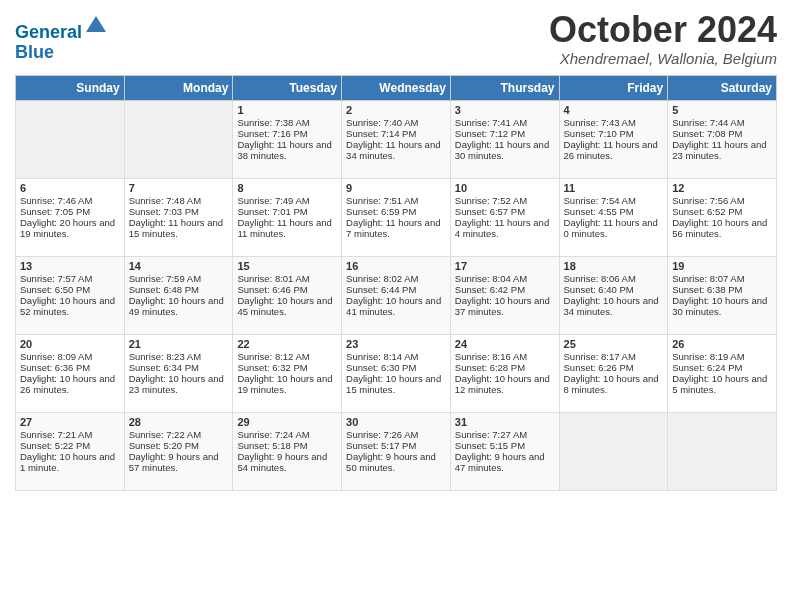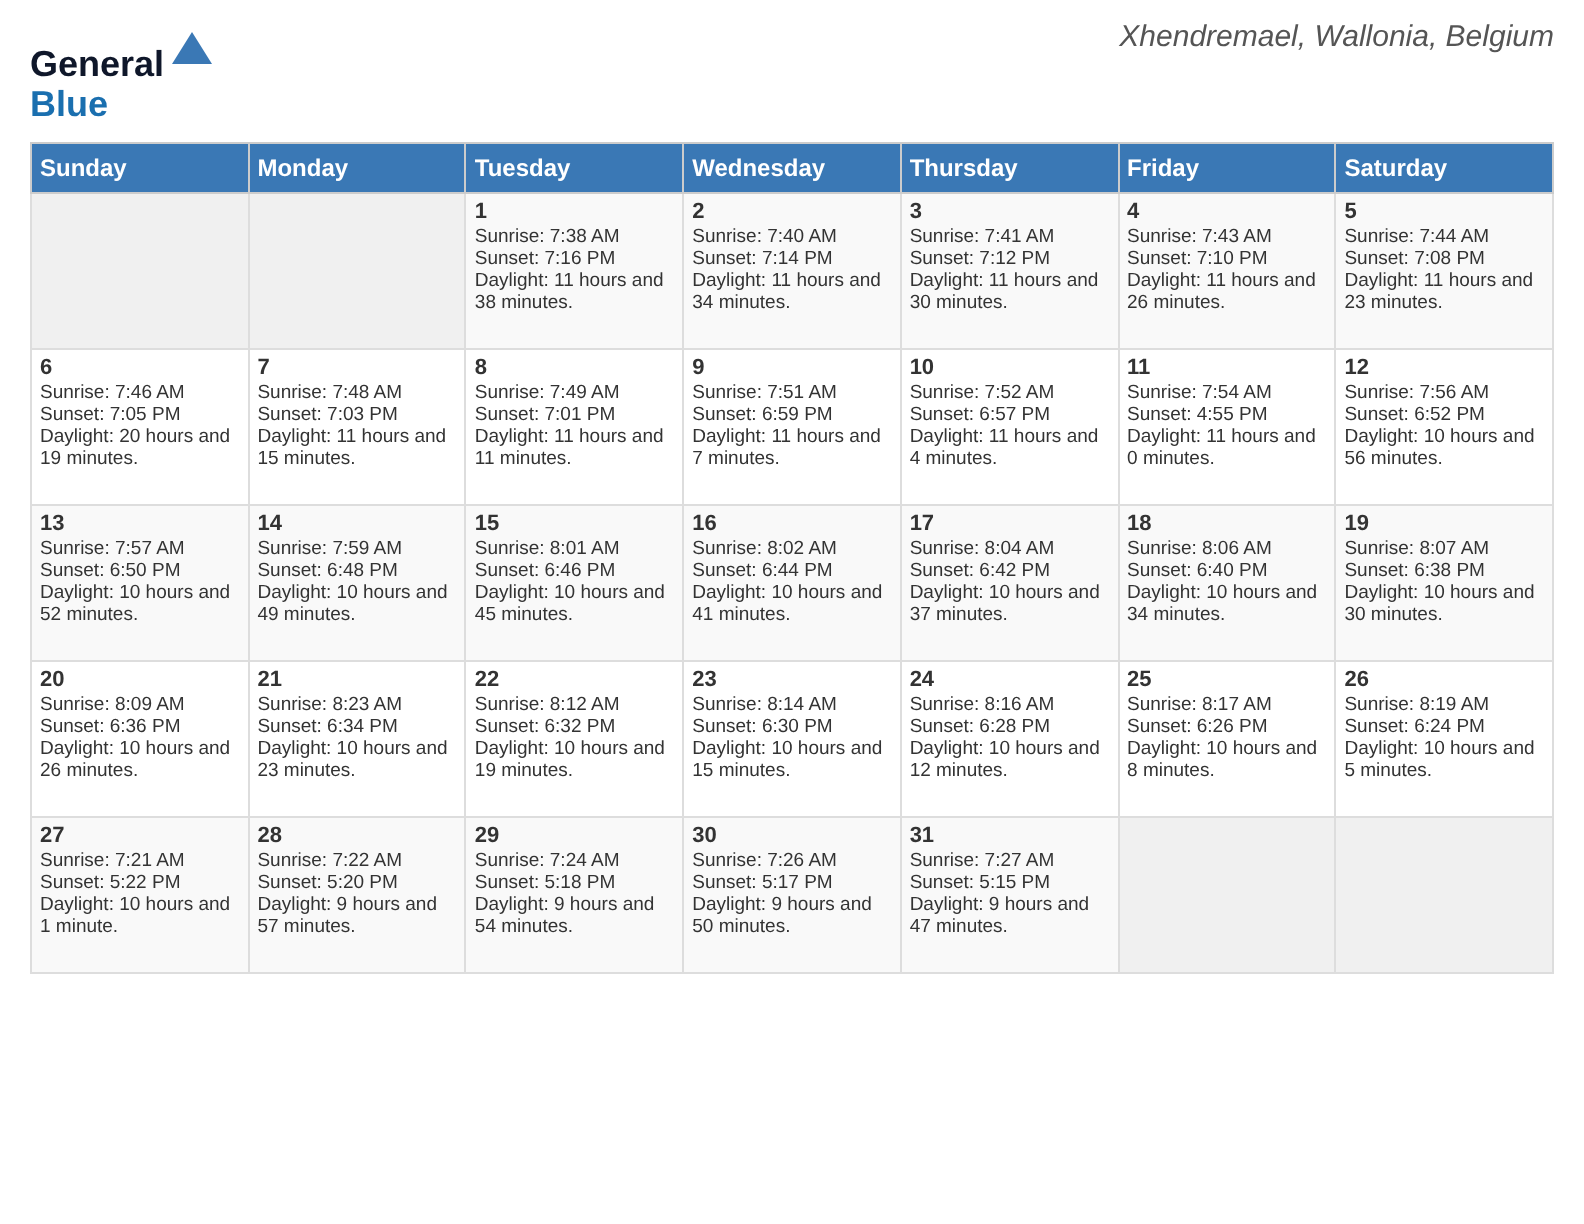--- a/index.html
+++ b/index.html
@@ -23,21 +23,21 @@
     .logo {
       display: flex;
       align-items: center;
       margin-top: 4px;
     }
     .logo-text {
       font-size: 18px;
       font-weight: bold;
       line-height: 1.1;
     }
-    .logo-general { color: #0f172a; }
+    .logo-general { color: #0369a1; }
     .logo-blue { color: #1a6faf; margin-top: 32px; }
     .logo-icon {
       width: 24px;
       height: 24px;
       margin-left: 2px;
     }
     .title-block {
       text-align: right;
     }
     .month-title {
@@ -55,21 +55,21 @@
       width: 100%;
       border-collapse: collapse;
       table-layout: fixed;
     }
     thead tr th {
       background-color: #3a78b5;
       color: #fff;
       font-size: 12px;
       font-weight: bold;
       padding: 5px 4px;
-      text-align: left;
+      text-align: right;
       border: 1px solid #ccc;
     }
     tbody tr td {
       vertical-align: top;
       border: 1px solid #ddd;
       padding: 3px 4px;
       font-size: 9.5px;
       color: #333;
       height: 78px;
       background: #fff;
@@ -98,20 +98,21 @@
           <span class="logo-general">General</span><svg class="logo-icon" viewBox="0 0 24 24">
               <polygon points="12,2 22,18 2,18" fill="#3a78b5"></polygon>
             </svg>
         </div>
         <div class="logo-text">
           <span class="logo-blue">Blue</span>
         </div>
       </div>
     </div>
     <div class="title-block">
+      <div class="month-title">October 2024</div>
       <div class="location">Xhendremael, Wallonia, Belgium</div>
     </div>
   </div>
 
   <table>
     <thead>
       <tr>
       <th>Sunday</th>
           <th>Monday</th>
           <th>Tuesday</th>

